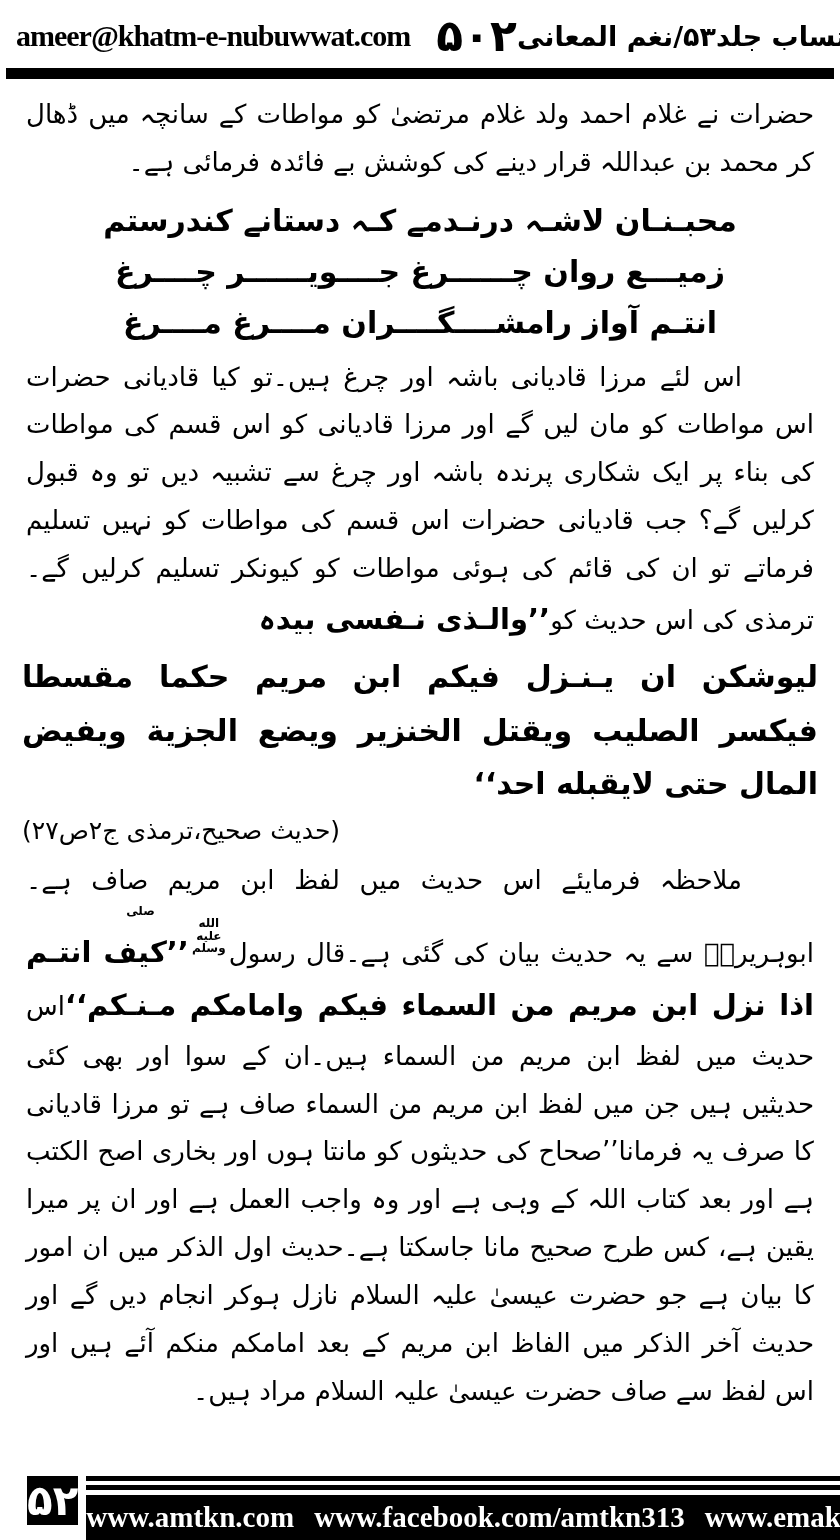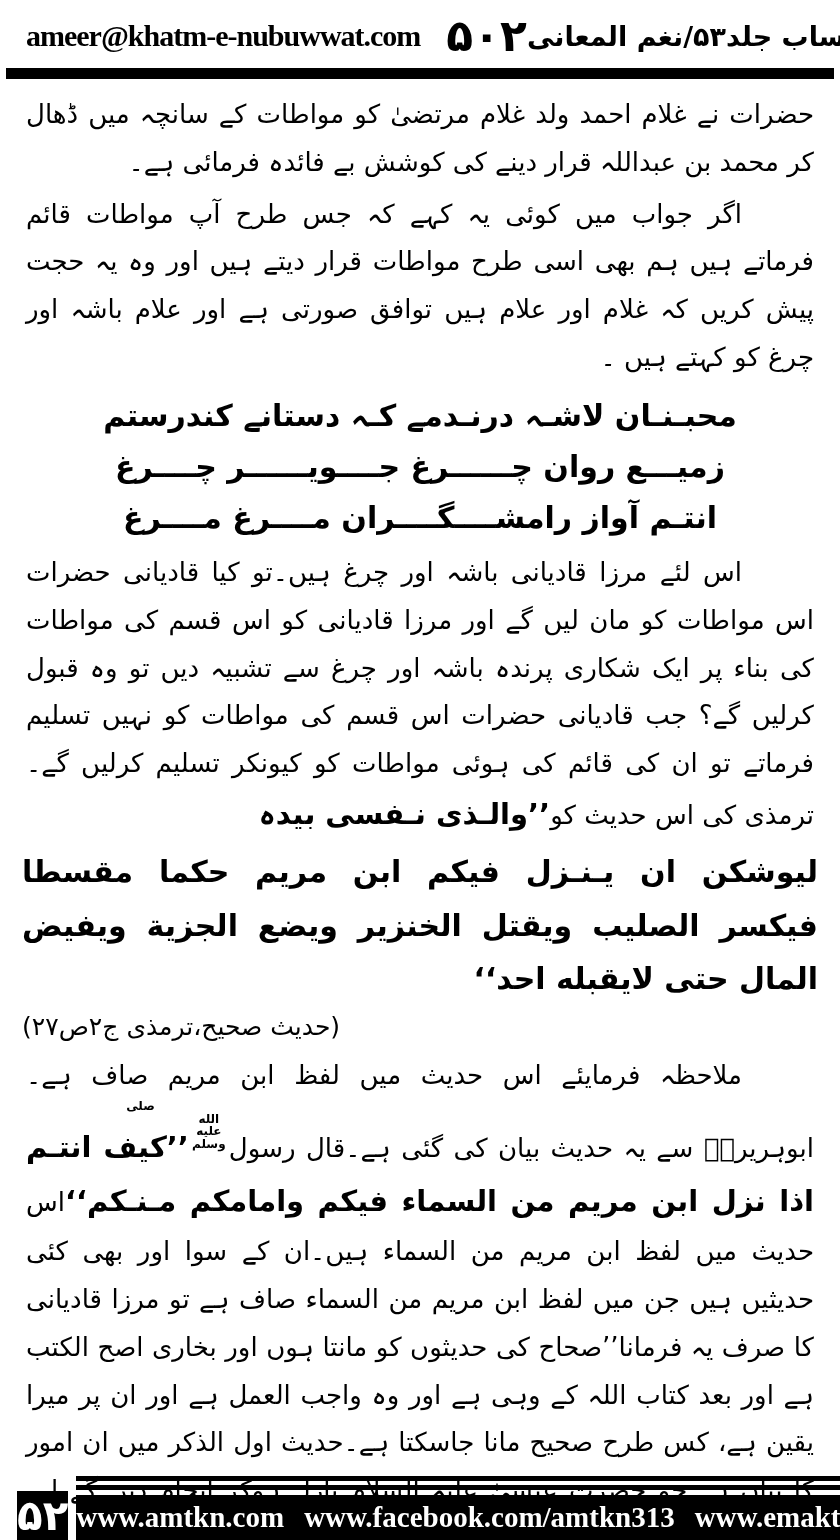--- a/index.html
+++ b/index.html
@@ -14,21 +14,21 @@
     position:relative;
     width:840px; height:1540px;
     background:#ffffff;
     overflow:hidden;
   }
 
   
   .header {
     display:flex;
     align-items:center;
-    padding:14px 16px 0 26px;
+    padding:14px 16px 0 16px;
   }
   .hdr-email {
     font-family:"Liberation Serif", serif;
     font-weight:bold;
     font-size:30px;
     letter-spacing:-1px;
     white-space:nowrap;
   }
   .hdr-pagenum {
     font-size:44px;
@@ -95,22 +95,22 @@
     font-weight:bold;
     margin:0 2px;
   }
 
   
   .footer {
     position:absolute;
     left:0; right:0; bottom:0;
     height:64px;
     display:flex;
-    align-items:flex-end;
-    padding-left:17px;
+    align-items:flex-start;
+    padding-left:27px;
     margin-top:8px;
   }
   .footer-pagebox {
     width:86px;
     background:#000;
     color:#fff;
     display:flex;
     align-items:center;
     justify-content:center;
     font-size:42px;
@@ -149,21 +149,20 @@
     <span class="hdr-email">ameer@khatm-e-nubuwwat.com</span>
     <span class="hdr-pagenum">۵۰۲</span>
     <span class="hdr-title">احتساب جلد۵۳/نغم المعانی</span>
   </div>
   <div class="top-rule"></div>
 
   <div class="body-text">
 
     <p>حضرات نے غلام احمد ولد غلام مرتضیٰ کو مواطات کے سانچہ میں ڈھال کر محمد بن عبداللہ قرار دینے کی کوشش بے فائدہ فرمائی ہے۔</p>
 
-    <p class="indent">اگر جواب میں کوئی یہ کہے کہ جس طرح آپ مواطات قائم فرماتے ہیں ہم بھی اسی طرح مواطات قرار دیتے ہیں اور وہ یہ حجت پیش کریں کہ غلام اور علام ہیں توافق صورتی ہے اور علام باشہ اور چرغ کو کہتے ہیں ۔</p>
 
     <div class="poetry">
       <div class="verse">محبـنـان لاشـہ درنـدمے کـہ دستانے کندرستم</div>
       <div class="verse">زمیـــع روان چــــــرغ جــــویــــــر چــــرغ</div>
       <div class="verse">انتـم آواز رامشــــگــــران مــــرغ مــــرغ</div>
     </div>
 
     <p class="indent"><span>اس لئے مرزا قادیانی باشہ اور چرغ ہیں۔تو کیا قادیانی حضرات اس مواطات کو مان لیں گے اور مرزا قادیانی کو اس قسم کی مواطات کی بناء پر ایک شکاری پرندہ باشہ اور چرغ سے تشبیہ دیں تو وہ قبول کرلیں گے؟ جب قادیانی حضرات اس قسم کی مواطات کو نہیں تسلیم فرماتے تو ان کی قائم کی ہوئی مواطات کو کیونکر تسلیم کرلیں گے۔ترمذی کی اس حدیث کو</span><span class="bold-inline">’’والـذی نـفسی بیدہ</span></p>
 
     <div class="arabic-block">لیوشکن ان یـنـزل فیکم ابن مریم حکما مقسطا فیکسر الصلیب ویقتل الخنزیر ویضع الجزیة ویفیض المال حتی لایقبله احد‘‘</div>

